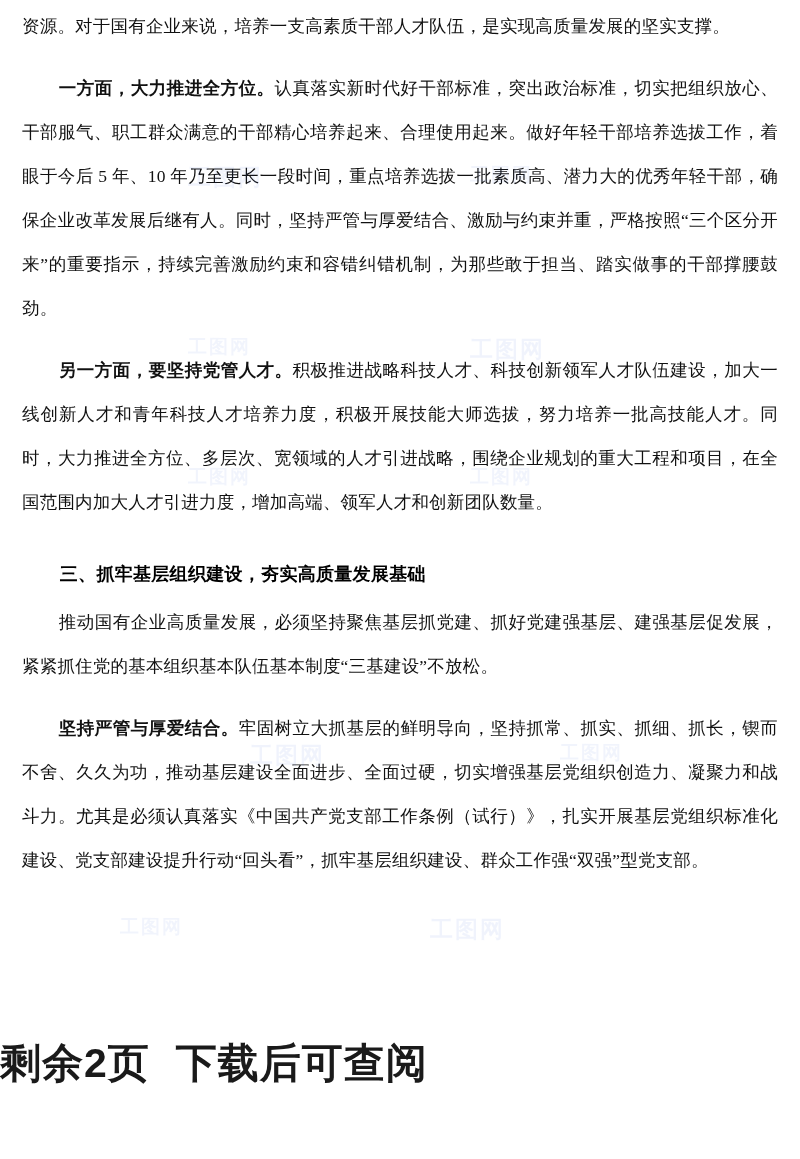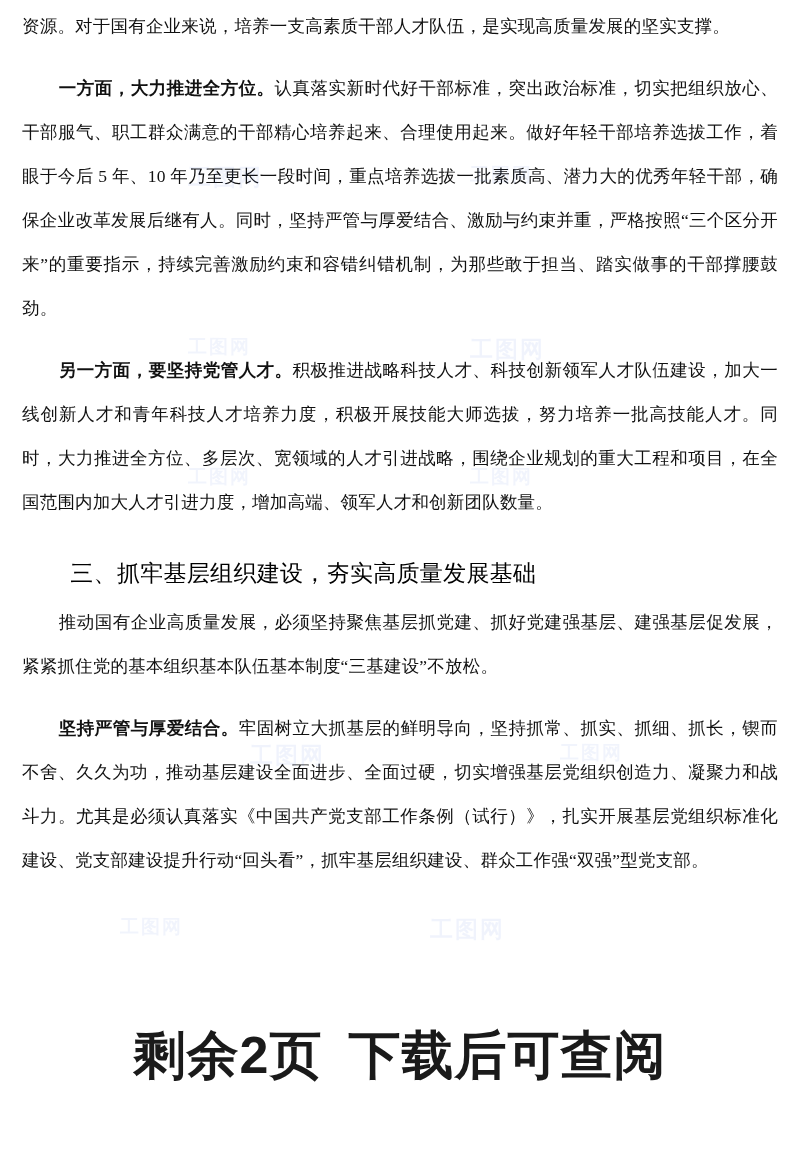--- a/index.html
+++ b/index.html
@@ -37,23 +37,23 @@
   .para.cont {
     text-indent: 0;
   }
   .para.indent {
     text-indent: 2.1em;
   }
   .para b {
     font-weight: bold;
   }
   .heading {
-    font-size: 23px;
+    font-size: 18px;
     line-height: 44px;
-    font-weight: normal;
+    font-weight: bold;
     text-indent: 2.1em;
     margin: 10px 0 4px 0;
     letter-spacing: 0.3px;
     color: #000;
   }
   .spacer-sm { height: 14px; }
 
   
   .wm {
     position: absolute;
@@ -70,23 +70,23 @@
   .wm-lg {
     font-size: 23px;
     opacity: 0.06;
   }
 
   .footer {
     position: absolute;
     left: 0;
     right: 0;
     bottom: 36px;
-    text-align: center;
+    text-align: left;
     font-family: "Liberation Sans", sans-serif;
-    font-size: 52px;
+    font-size: 41px;
     font-weight: bold;
     color: #1a1a1a;
     letter-spacing: 1px;
   }
   .footer .gap {
     display: inline-block;
     width: 26px;
   }
 </style>
 </head>

